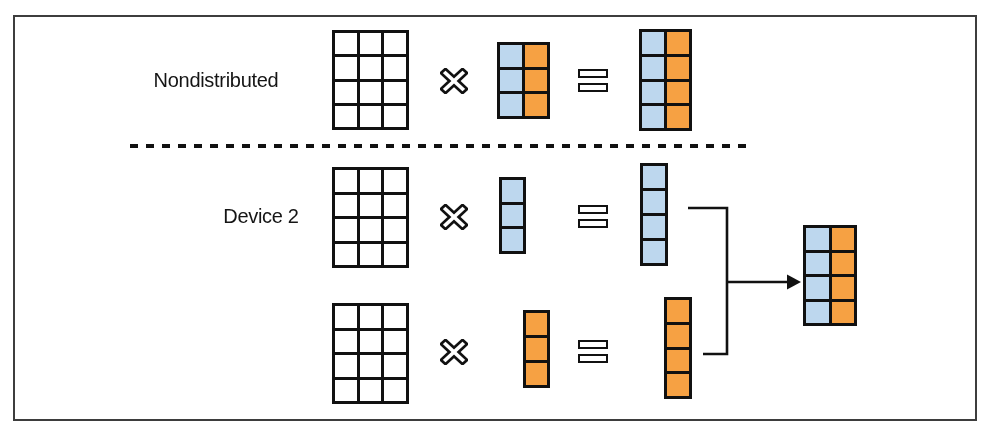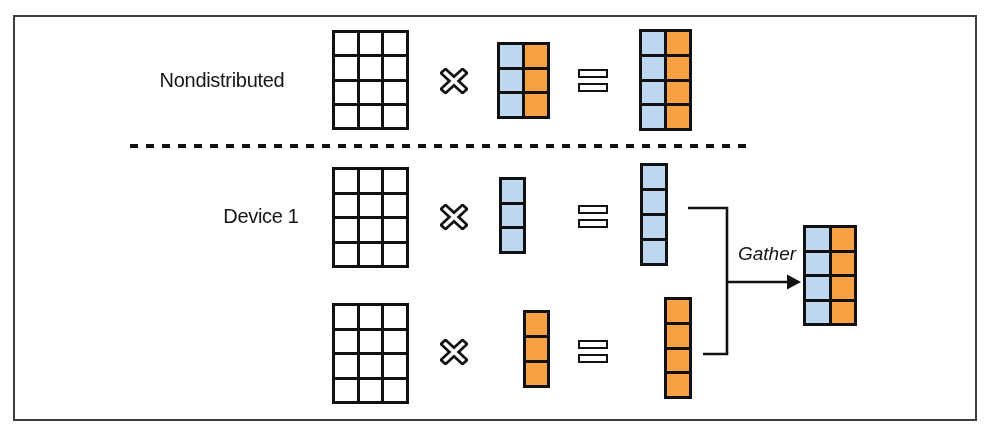--- a/index.html
+++ b/index.html
@@ -25,21 +25,21 @@
   #gridC2{left:640px;top:163px;width:28px;height:103px;}
   #gridA3{left:332px;top:303px;width:77px;height:101px;}
   #gridB3{left:523px;top:310px;width:27px;height:78px;}
   #gridC3{left:664px;top:297px;width:28px;height:102px;}
   #gridR {left:803px;top:225px;width:54px;height:101px;}
 
   .row-label{
     position:absolute;width:150px;text-align:center;
     font-size:20px;line-height:24px;letter-spacing:-0.3px;color:#151515;
   }
-  #label1{left:147px;top:68px;}
+  #label1{left:141px;top:68px;}
   #label2{left:186px;top:204px;}
   #label3{left:186px;top:340px;}
 
   .mul-icon{position:absolute;width:28px;height:26px;}
   #mul1{left:440px;top:68px;}
   #mul2{left:440px;top:204px;}
   #mul3{left:440px;top:339px;}
 
   .eq-icon{position:absolute;width:30px;display:flex;flex-direction:column;gap:5px;}
   .eq-bar{height:9px;border:2.5px solid #111111;background:#ffffff;box-sizing:border-box;}
@@ -101,21 +101,21 @@
       <div class="cell" style="background: rgb(189, 215, 238);"></div>
       <div class="cell" style="background: rgb(246, 161, 67);"></div>
       <div class="cell" style="background: rgb(189, 215, 238);"></div>
       <div class="cell" style="background: rgb(246, 161, 67);"></div>
       <div class="cell" style="background: rgb(189, 215, 238);"></div>
       <div class="cell" style="background: rgb(246, 161, 67);"></div>
     </div>
 
   <div class="dotted-sep"></div>
 
-  <div id="label2" class="row-label">Device 1</div>
+  <div id="label2" class="row-label">Device 2</div>
   <div id="gridA2" class="m-grid" style="grid-template-columns: repeat(3, 1fr);">
       <div class="cell" style="background: rgb(255, 255, 255);"></div>
       <div class="cell" style="background: rgb(255, 255, 255);"></div>
       <div class="cell" style="background: rgb(255, 255, 255);"></div>
       <div class="cell" style="background: rgb(255, 255, 255);"></div>
       <div class="cell" style="background: rgb(255, 255, 255);"></div>
       <div class="cell" style="background: rgb(255, 255, 255);"></div>
       <div class="cell" style="background: rgb(255, 255, 255);"></div>
       <div class="cell" style="background: rgb(255, 255, 255);"></div>
       <div class="cell" style="background: rgb(255, 255, 255);"></div>
@@ -177,21 +177,20 @@
       <div class="cell" style="background: rgb(246, 161, 67);"></div>
       <div class="cell" style="background: rgb(246, 161, 67);"></div>
       <div class="cell" style="background: rgb(246, 161, 67);"></div>
     </div>
 
   <svg id="gatherSvg" viewBox="0 0 150 165">
     <polyline points="28,8 67,8 67,154 43,154" fill="none" stroke="#111111" stroke-width="2.6"></polyline>
     <line x1="67" y1="82" x2="128" y2="82" stroke="#111111" stroke-width="2.6"></line>
     <polygon points="127,74.5 141,82 127,89.5" fill="#111111"></polygon>
   </svg>
-  <div class="gather-label">Gather</div>
   <div id="gridR" class="m-grid" style="grid-template-columns: repeat(2, 1fr);">
       <div class="cell" style="background: rgb(189, 215, 238);"></div>
       <div class="cell" style="background: rgb(246, 161, 67);"></div>
       <div class="cell" style="background: rgb(189, 215, 238);"></div>
       <div class="cell" style="background: rgb(246, 161, 67);"></div>
       <div class="cell" style="background: rgb(189, 215, 238);"></div>
       <div class="cell" style="background: rgb(246, 161, 67);"></div>
       <div class="cell" style="background: rgb(189, 215, 238);"></div>
       <div class="cell" style="background: rgb(246, 161, 67);"></div>
     </div>

